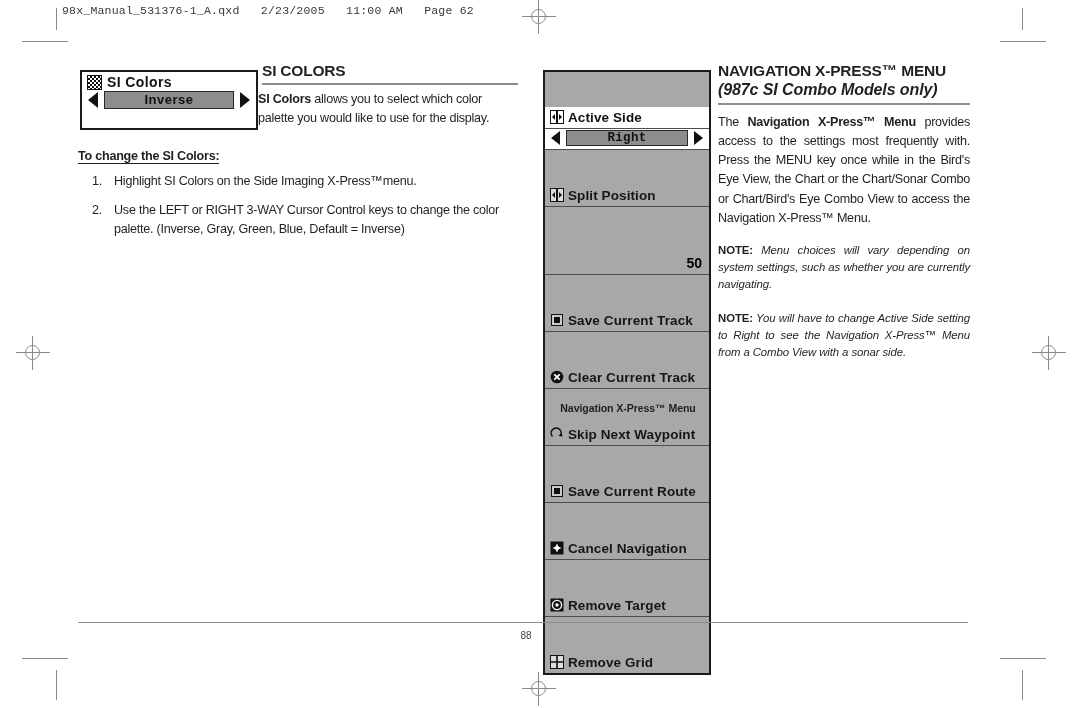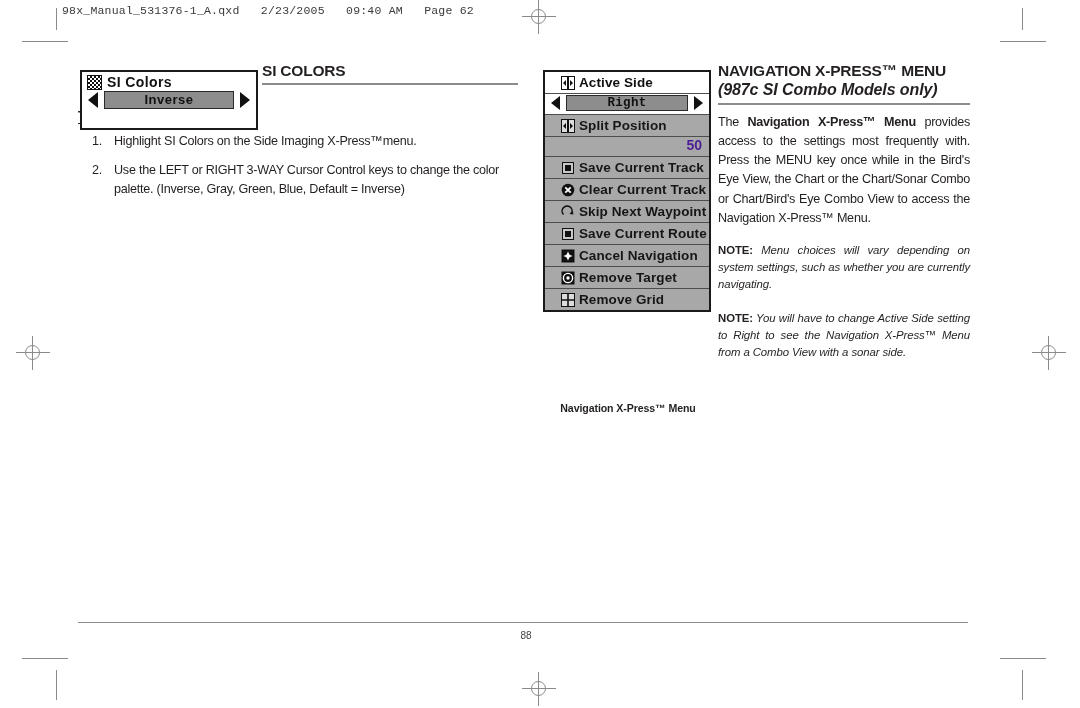--- a/index.html
+++ b/index.html
@@ -201,25 +201,26 @@
   .nav-widget {
     position: absolute;
     left: 543px; top: 70px;
     width: 168px;
     border: 2px solid #1a1a1a;
     box-sizing: border-box;
     background: #a8a8a8;
   }
   .nav-widget .nrow {
     display: flex;
-    align-items: flex-end;
+    align-items: flex-start;
     gap: 4px;
-    padding: 3px 4px 3px 16px;
+    padding: 3px 4px 3px 5px;
     border-bottom: 1px solid #4d4d4d;
     box-sizing: border-box;
+    margin-top: 35px;
   }
   .nav-widget .nrow:last-child { border-bottom: none; }
   .nav-widget .nrow.sel {
     background: #ffffff;
     border-bottom: 1px solid #4d4d4d;
   }
   .nav-widget .nlabel {
     font-size: 13.5px;
     font-weight: bold;
     letter-spacing: 0.1px;
@@ -245,23 +246,24 @@
     font-size: 12.5px;
     font-weight: bold;
     letter-spacing: 0.3px;
     color: #111;
   }
   .nav-widget .numrow {
     text-align: right;
     padding: 0 7px 3px 0;
     font-size: 14px;
     font-weight: bold;
-    color: #4c1d95;
+    color: #000000;
     background: #a8a8a8;
     border-bottom: 1px solid #4d4d4d;
+    margin-top: 48px;
   }
 
   .nav-caption {
     position: absolute;
     left: 518px; top: 402px;
     width: 220px;
     text-align: center;
     font-size: 10.6px;
     font-weight: bold;
     letter-spacing: -0.1px;
@@ -323,27 +325,30 @@
       <div class="vline"></div>
       <div class="circ"></div>
   </div>
   <div class="reg" style="left:1032px; top:336px;">
     <div class="hline"></div>
       <div class="vline"></div>
       <div class="circ"></div>
   </div>
 </div>
 
-<div class="file-header">98x_Manual_531376-1_A.qxd   2/23/2005   09:40 AM   Page 62</div>
+<div class="file-header">98x_Manual_531376-1_A.qxd   2/23/2005   11:00 AM   Page 62</div>
 
 <div class="page">
 
   <div class="col-left">
     <h1 class="sec-title" style="margin-left:184px;">SI COLORS</h1>
     <div class="rule" style="margin-left:184px; width:256px;"></div>
+    <p class="body">
+      <span style="display:inline-block; width:180px; height:40px; float:left;"></span><b>SI Colors</b><span> allows you to select which color palette you would like to use for the display.</span>
+    </p>
     <div style="clear:both; height:16px;"></div>
     <div class="heading-ul">To change the SI Colors:</div>
     <ol class="steps">
       <li>
         <span class="num">1.</span>
         <span>Highlight SI Colors on the Side Imaging X-Press™menu.</span>
       </li>
       <li>
         <span class="num">2.</span>
         <span>Use the LEFT or RIGHT 3-WAY Cursor Control keys to change the color palette. (Inverse, Gray, Green, Blue, Default = Inverse)</span>

